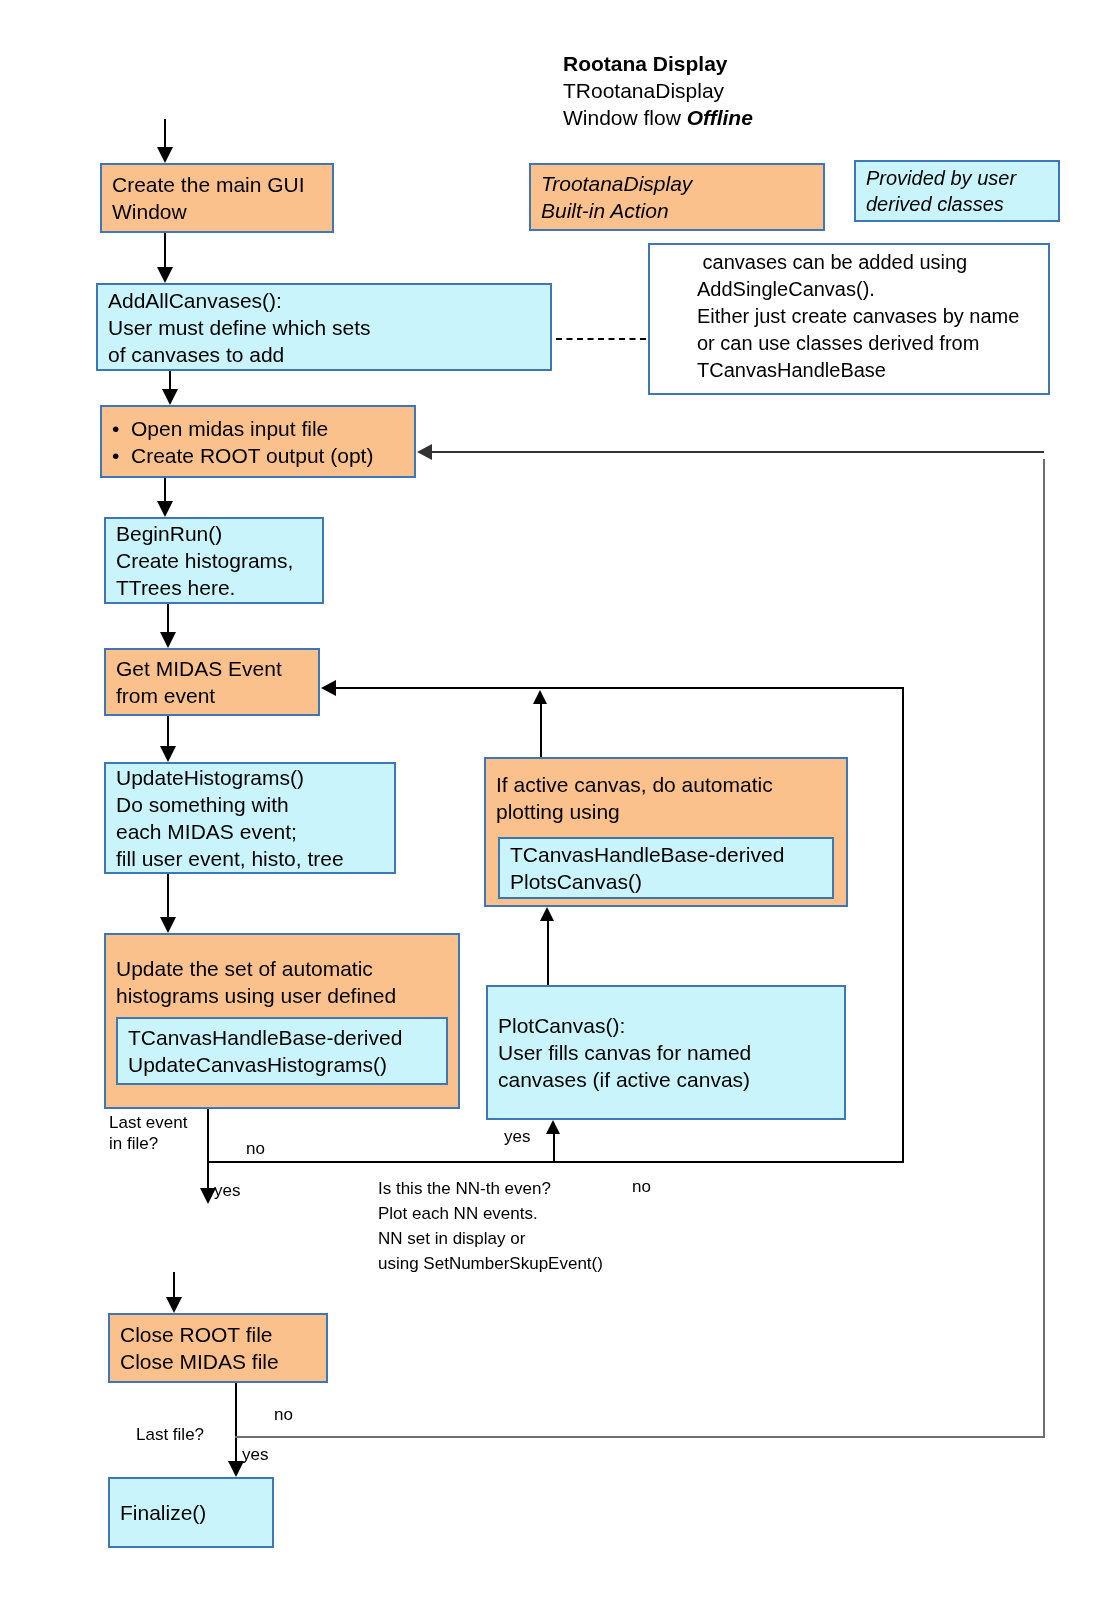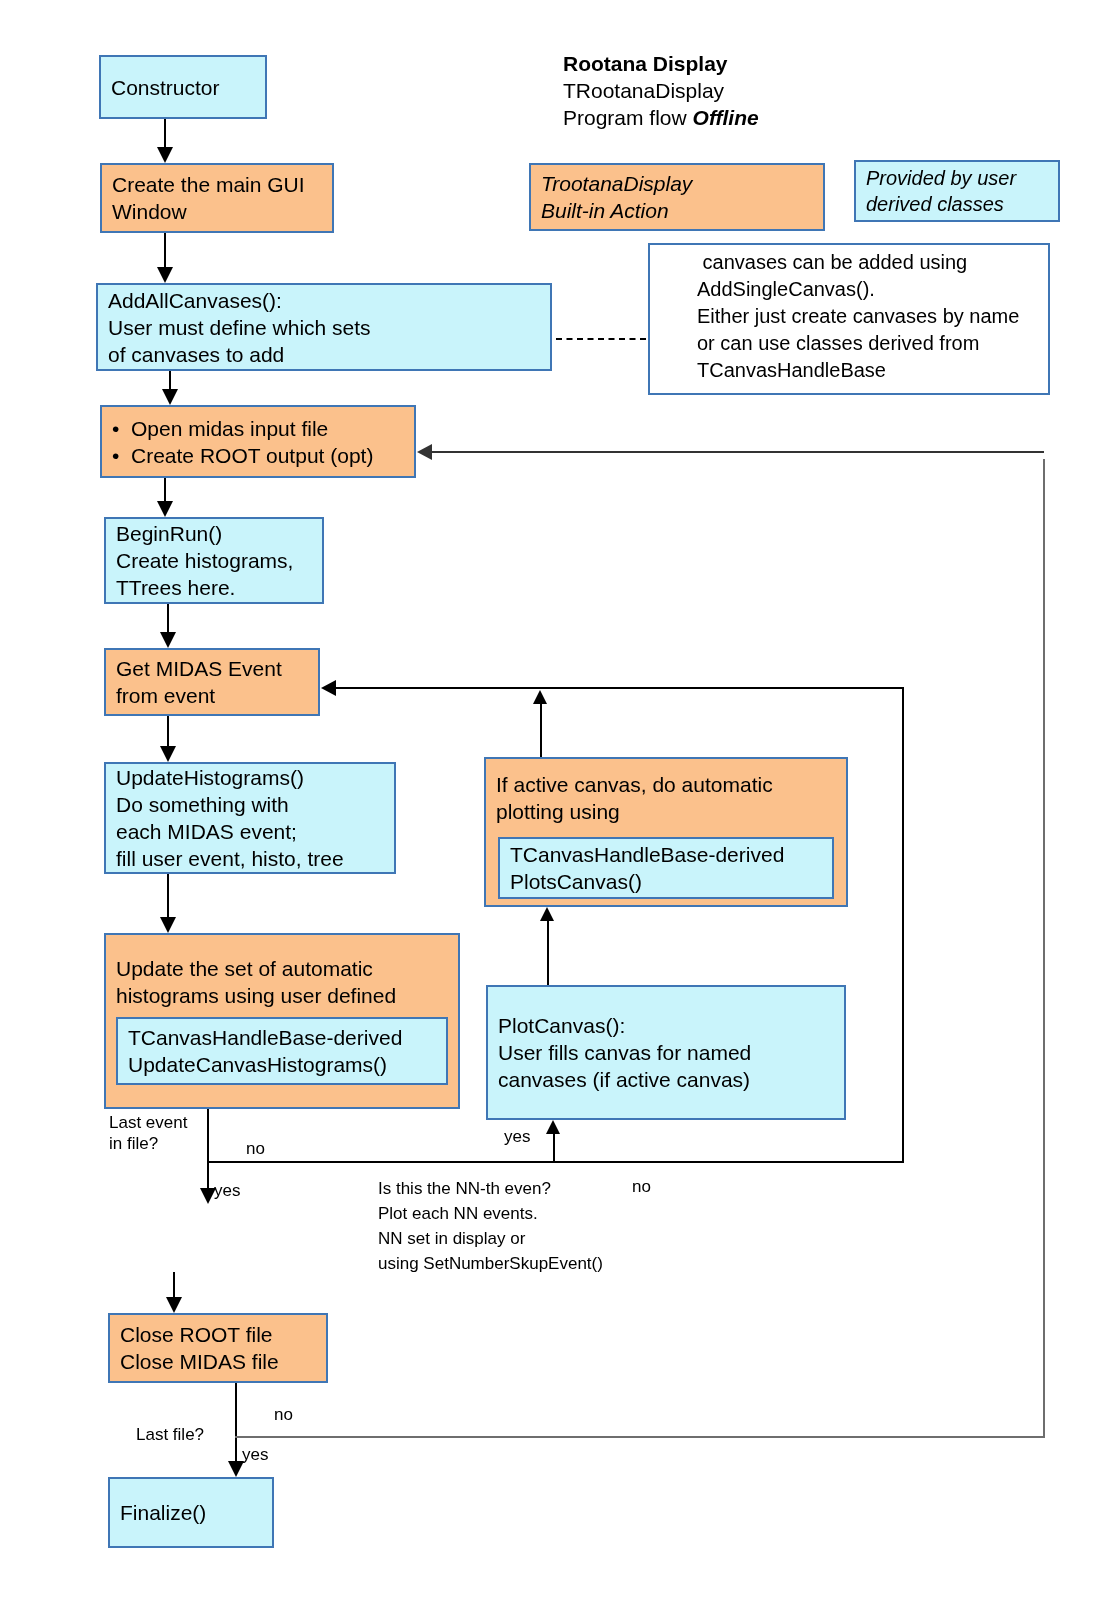--- a/index.html
+++ b/index.html
@@ -39,35 +39,32 @@
   .title .t1{font-weight:bold;}
 </style>
 </head>
 <body>
 
 <div class="stage">
 
   <div class="title">
     <div class="t1">Rootana Display</div>
     <div>TRootanaDisplay</div>
-    <div><span>Program flow </span><span style="font-weight:bold;font-style:italic">Offline</span></div>
+    <div><span>Window flow </span><span style="font-weight:bold;font-style:italic">Offline</span></div>
   </div>
 
   <div class="box orange italic" style="left:493px;top:163px;width:296px;height:68px;">
     <span class="pre">TrootanaDisplay
 Built-in Action</span>
   </div>
   <div class="box cyan italic" style="left:818px;top:160px;width:206px;height:62px;font-size:20px;line-height:26px;">
     <span class="pre">Provided by user
 derived classes</span>
   </div>
 
-  <div class="box cyan" style="left:63px;top:55px;width:168px;height:64px;">
-    <span class="pre">Constructor</span>
-  </div>
 
   <div class="box orange" style="left:64px;top:163px;width:234px;height:70px;">
     <span class="pre">Create the main GUI
 Window</span>
   </div>
 
   <div class="box cyan" style="left:60px;top:283px;width:456px;height:88px;">
     <span class="pre">AddAllCanvases():
 User must define which sets
 of canvases to add</span>

